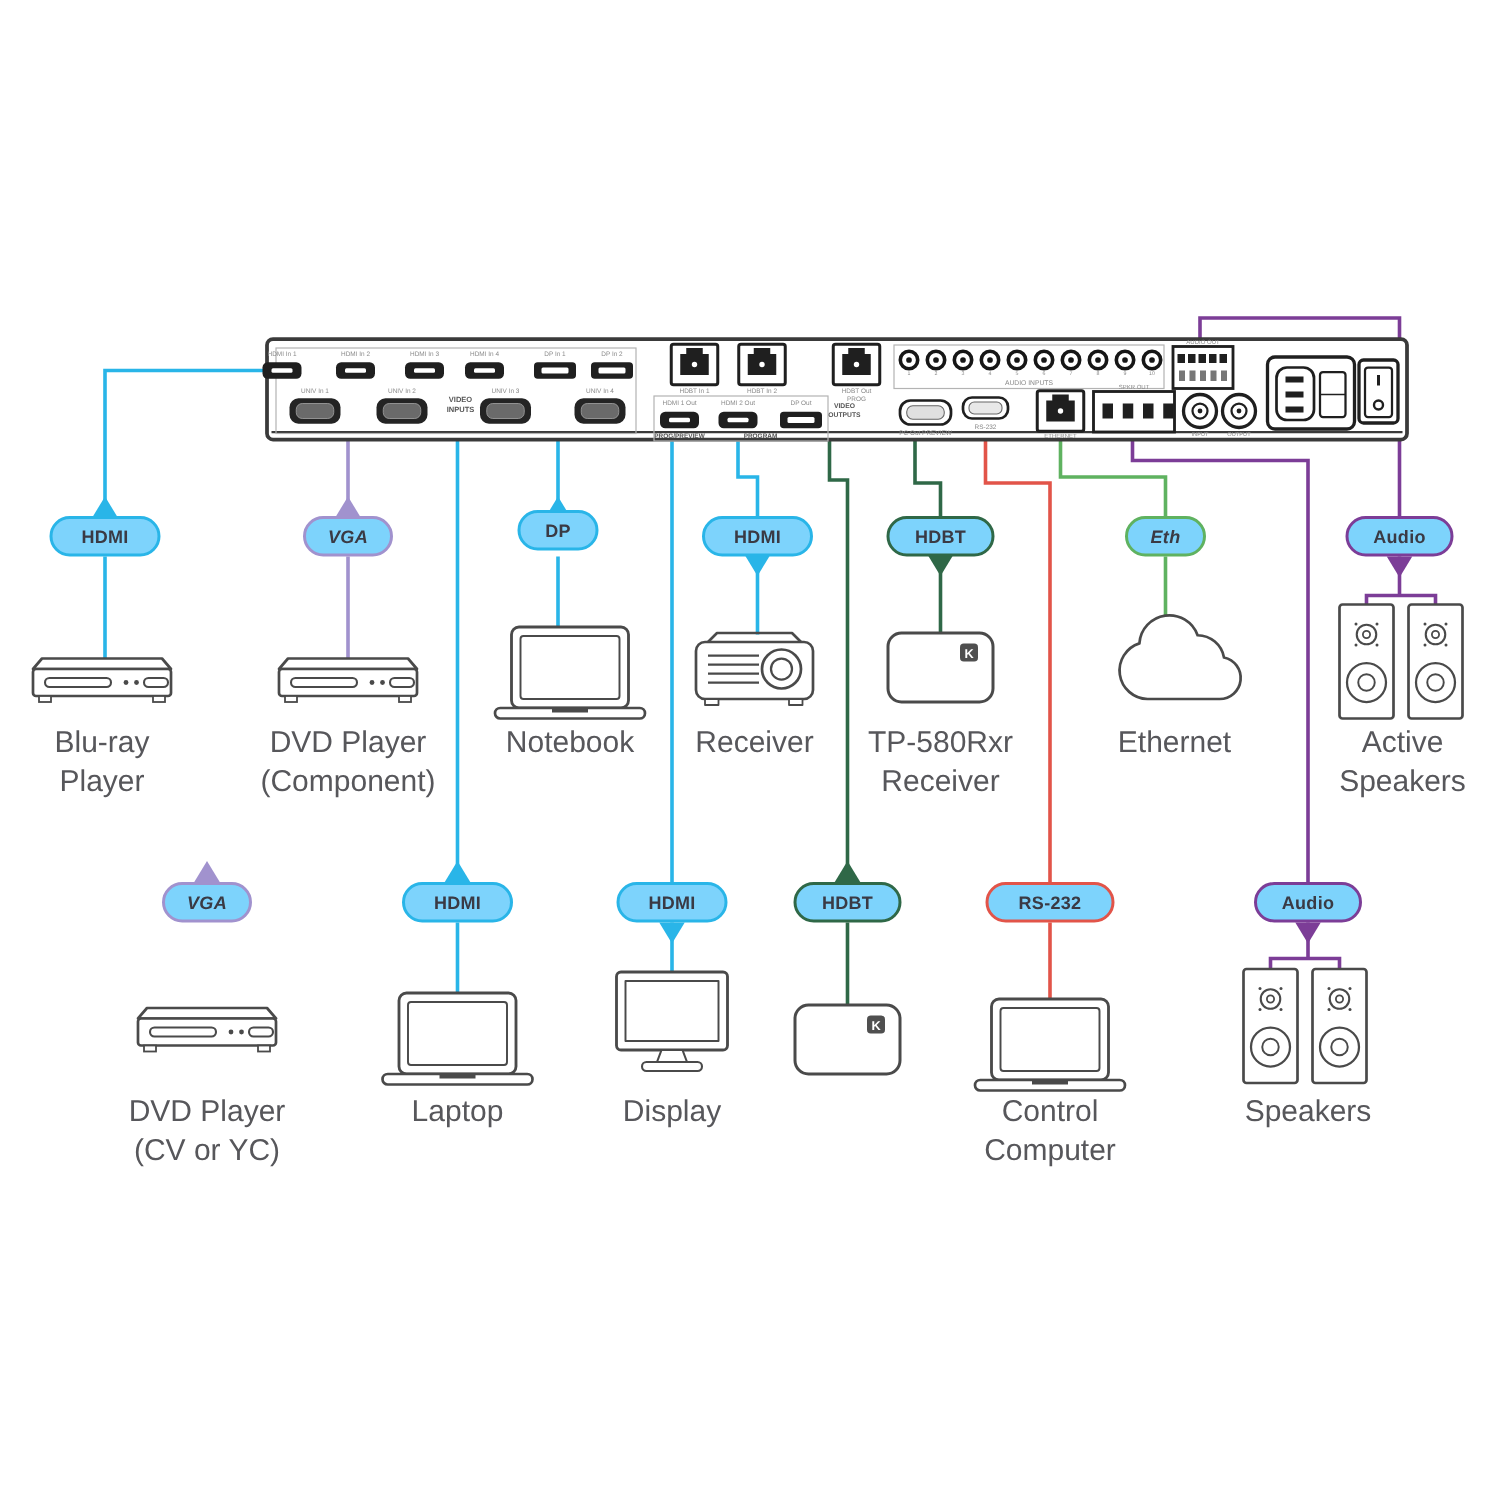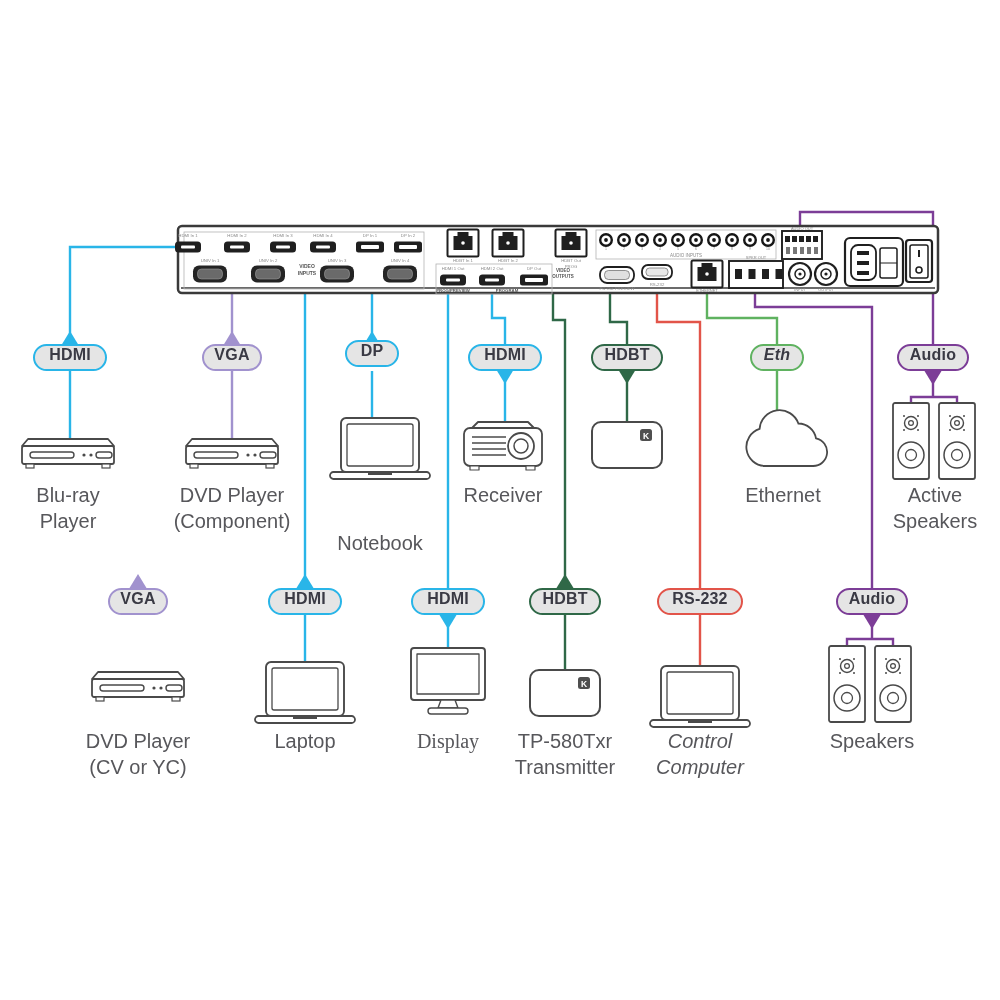--- a/index.html
+++ b/index.html
@@ -1,23 +1,23 @@
 <!DOCTYPE html>
 <html><head>
 <meta charset="utf-8">
 <style>
   html,body{margin:0;padding:0;background:#ffffff;}
   .stage{position:relative;width:1000px;height:1000px;background:#fff;overflow:hidden;font-family:"Liberation Sans",sans-serif;}
   .stage svg{position:absolute;left:0;top:0;}
   svg text{font-family:"Liberation Sans",sans-serif;}
-  .pill{position:absolute;height:27px;box-sizing:border-box;background:#e5e5e5;border:2.5px solid #888;
-        border-radius:15px;display:flex;align-items:flex-start;justify-content:center;
-        font-weight:bold;font-size:16px;color:#3a3a44;letter-spacing:.2px;z-index:5;}
+  .pill{position:absolute;height:27px;box-sizing:border-box;background:#7dd3fc;border:2.5px solid #888;
+        border-radius:15px;display:flex;align-items:center;justify-content:center;
+        font-weight:bold;font-size:12px;color:#3a3a44;letter-spacing:.2px;z-index:5;}
   .pill.hdmi,.pill.dp{border-color:#29b5e8;}
-  .pill.vga{border-color:#a192ce;}
+  .pill.vga{border-color:#a192ce;font-style:italic;}
   .pill.hdbt{border-color:#2f6847;}
   .pill.eth{border-color:#5fb260;}
   .pill.rs232{border-color:#e25449;}
   .pill.audio{border-color:#7c3d97;}
   .devlabel{position:absolute;width:176px;text-align:center;font-size:20px;line-height:26px;
             color:#57575b;white-space:pre-line;z-index:4;}
 </style>
 </head>
 <body>
 
@@ -340,29 +340,29 @@
       <span>RS-232</span>
     </div>
 <div class="pill audio" style="left:836px; top:588px; width:72px;">
       <span>Audio</span>
     </div>
 
 <div class="devlabel" style="left:-20px; top:482px;">Blu-ray
 Player</div>
 <div class="devlabel" style="left:144px; top:482px;">DVD Player
 (Component)</div>
-<div class="devlabel" style="left:292px; top:482px;margin-top:48px;">Notebook</div>
+<div class="devlabel" style="left:292px; top:482px;">Notebook</div>
 <div class="devlabel" style="left:415px; top:482px;">Receiver</div>
+<div class="devlabel" style="left:539px; top:482px;">TP-580Rxr
+Receiver</div>
 <div class="devlabel" style="left:695px; top:482px;">Ethernet</div>
 <div class="devlabel" style="left:847px; top:482px;">Active
 Speakers</div>
 
 <div class="devlabel" style="left:50px;  top:728px;">DVD Player
 (CV or YC)</div>
 <div class="devlabel" style="left:217px; top:728px;">Laptop</div>
-<div class="devlabel" style="left:360px; top:728px;font-family:Liberation Serif, serif;">Display</div>
-<div class="devlabel" style="left:477px; top:728px;">TP-580Txr
-Transmitter</div>
-<div class="devlabel" style="left:612px; top:728px;font-style:italic;">Control
+<div class="devlabel" style="left:360px; top:728px;">Display</div>
+<div class="devlabel" style="left:612px; top:728px;">Control
 Computer</div>
 <div class="devlabel" style="left:784px; top:728px;">Speakers</div>
 
 </div>
 
 </body></html>

